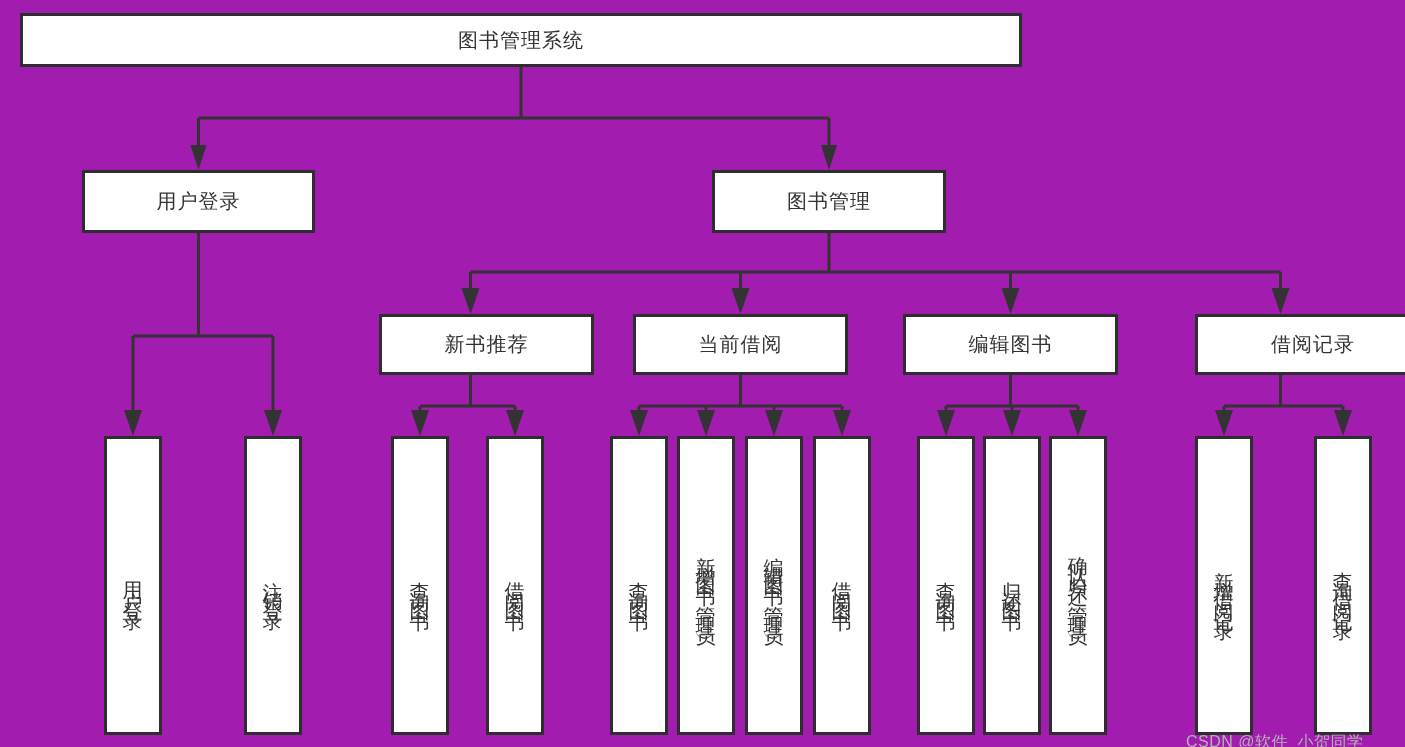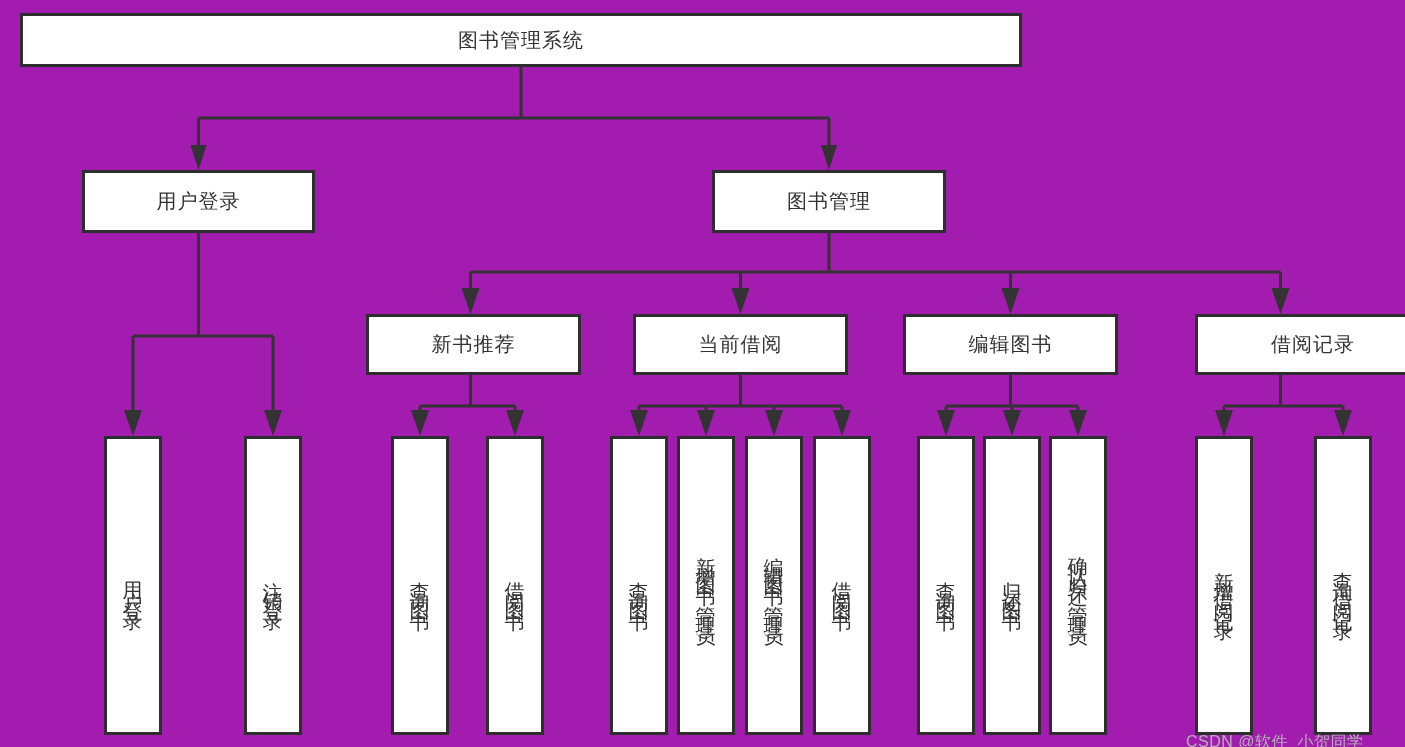--- a/index.html
+++ b/index.html
@@ -46,21 +46,21 @@
     letter-spacing: 10px;
     line-height: 1.1;
     white-space: normal;
   }
   
   #box-root { left: 20px;  top: 13px;  width: 1002px; height: 54px; }
   
   #box-l1-0 { left: 82px;  top: 170px; width: 233px;  height: 63px; }
   #box-l1-1 { left: 712px; top: 170px; width: 234px;  height: 63px; }
   
-  #box-l2-0 { left: 366px;  top: 314px; width: 215px; height: 61px; }
+  #box-l2-0 { left: 379px;  top: 314px; width: 215px; height: 61px; }
   #box-l2-1 { left: 633px;  top: 314px; width: 215px; height: 61px; }
   #box-l2-2 { left: 903px;  top: 314px; width: 215px; height: 61px; }
   #box-l2-3 { left: 1195px; top: 314px; width: 215px; height: 61px; padding-left: 21px; }
   
   .leaf { top: 436px; width: 58px; height: 299px; }
   #leaf-a0 { left: 104px; }
   #leaf-a1 { left: 244px; }
   #leaf-b0 { left: 391px; }
   #leaf-b1 { left: 486px; }
   #leaf-c0 { left: 610px; }

